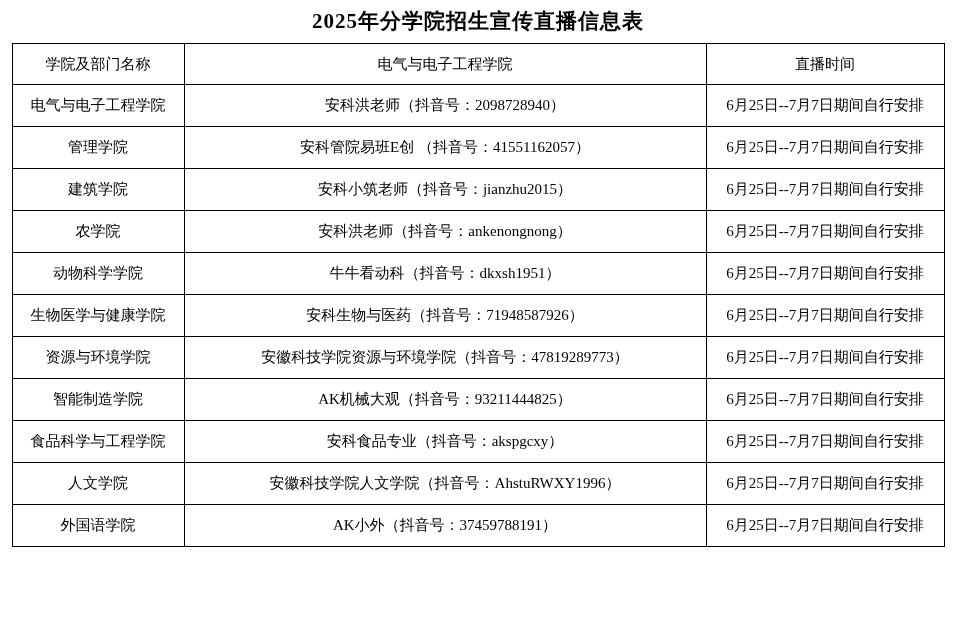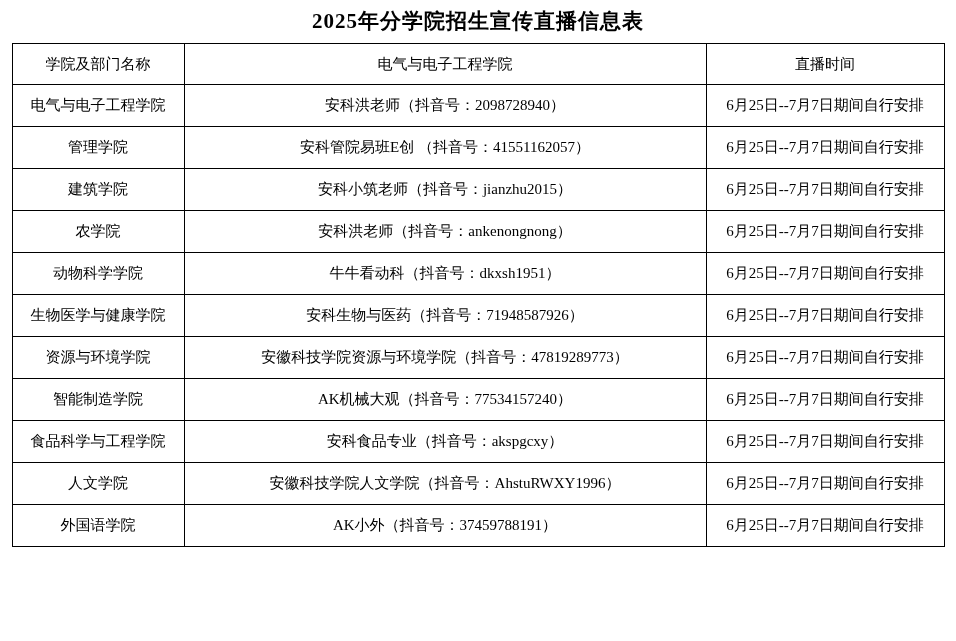--- a/index.html
+++ b/index.html
@@ -109,21 +109,21 @@
         <td>安科生物与医药（抖音号：71948587926）</td>
         <td class="cell-time">6月25日--7月7日期间自行安排</td>
       </tr>
       <tr>
         <td>资源与环境学院</td>
         <td>安徽科技学院资源与环境学院（抖音号：47819289773）</td>
         <td class="cell-time">6月25日--7月7日期间自行安排</td>
       </tr>
       <tr>
         <td>智能制造学院</td>
-        <td>AK机械大观（抖音号：77534157240）</td>
+        <td>AK机械大观（抖音号：93211444825）</td>
         <td class="cell-time">6月25日--7月7日期间自行安排</td>
       </tr>
       <tr>
         <td>食品科学与工程学院</td>
         <td>安科食品专业（抖音号：akspgcxy）</td>
         <td class="cell-time">6月25日--7月7日期间自行安排</td>
       </tr>
       <tr>
         <td>人文学院</td>
         <td>安徽科技学院人文学院（抖音号：AhstuRWXY1996）</td>

